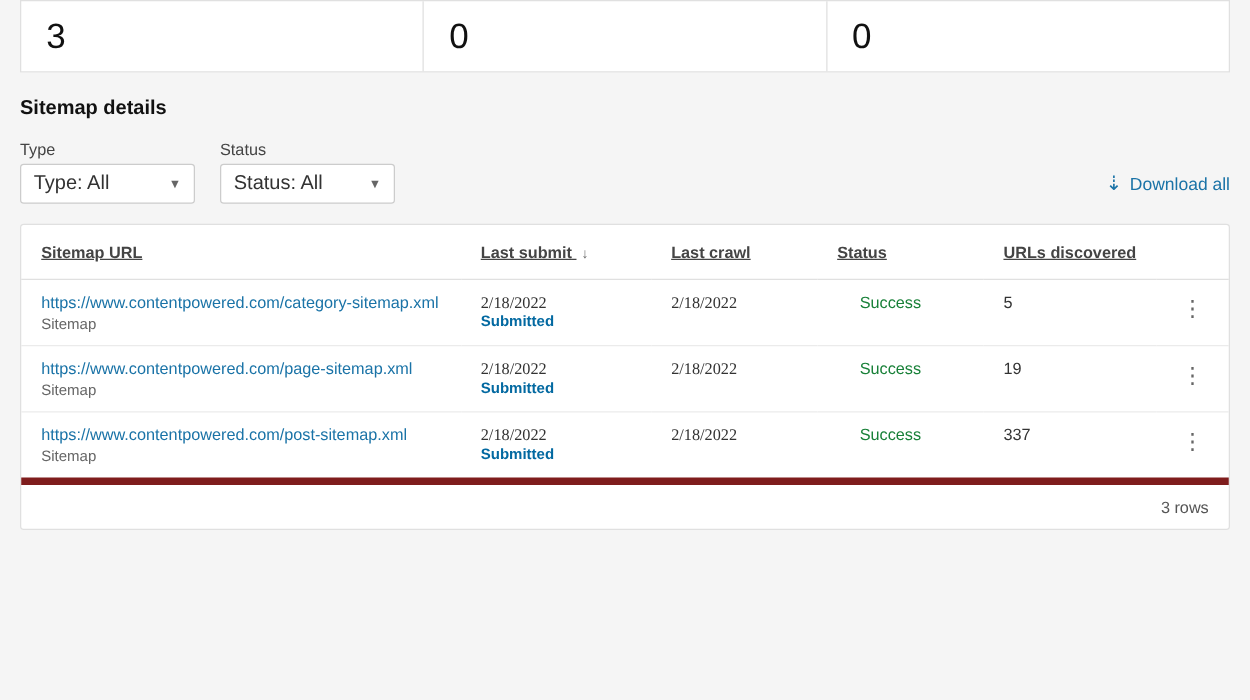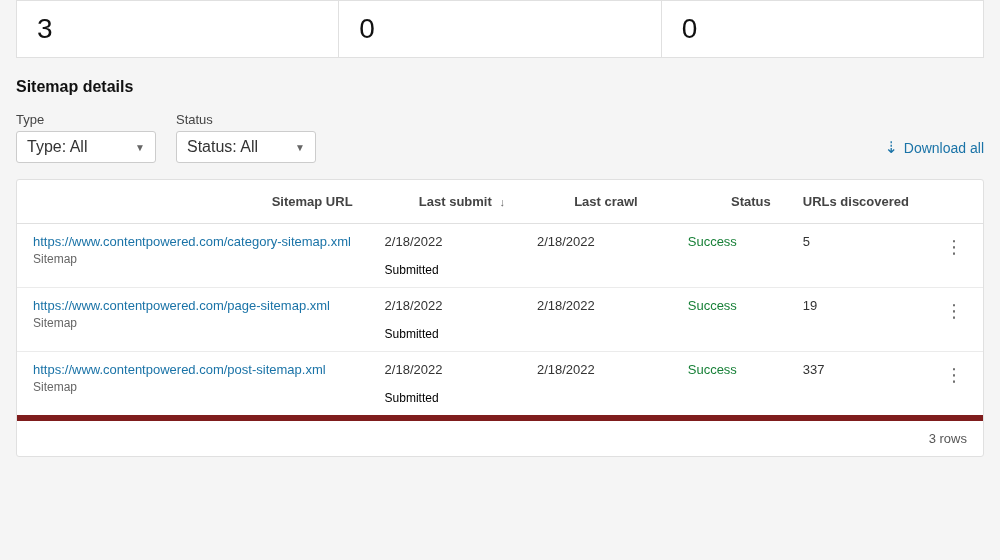--- a/index.html
+++ b/index.html
@@ -98,26 +98,27 @@
       border-radius: 3px;
     }
     table {
       width: 100%;
       border-collapse: collapse;
     }
     thead tr {
       border-bottom: 1px solid #e0e0e0;
     }
     th {
-      text-align: right;
+      text-align: left;
       padding: 14px 16px;
       font-size: 13px;
       font-weight: 600;
       color: #444;
       white-space: nowrap;
+      text-decoration: underline;
     }
     th.sortable {
       cursor: pointer;
     }
     th .sort-indicator {
       display: inline-block;
       margin-left: 4px;
       font-size: 11px;
       color: #666;
     }
@@ -138,25 +139,27 @@
       font-size: 13px;
       word-break: break-all;
     }
     .sitemap-type {
       color: #666;
       font-size: 12px;
       margin-top: 3px;
     }
     .date-main {
       font-size: 13px;
+      font-family: Liberation Serif, serif;
     }
     .date-sub {
       font-size: 12px;
-      color: #000000;
-      margin-top: 14px;
+      color: #0369a1;
+      margin-top: 0;
+      font-weight: bold;
     }
     .status-success {
       color: #188038;
       font-weight: 500;
       margin-left: 18px;
     }
     .more-icon {
       color: #666;
       cursor: pointer;
       font-size: 18px;

